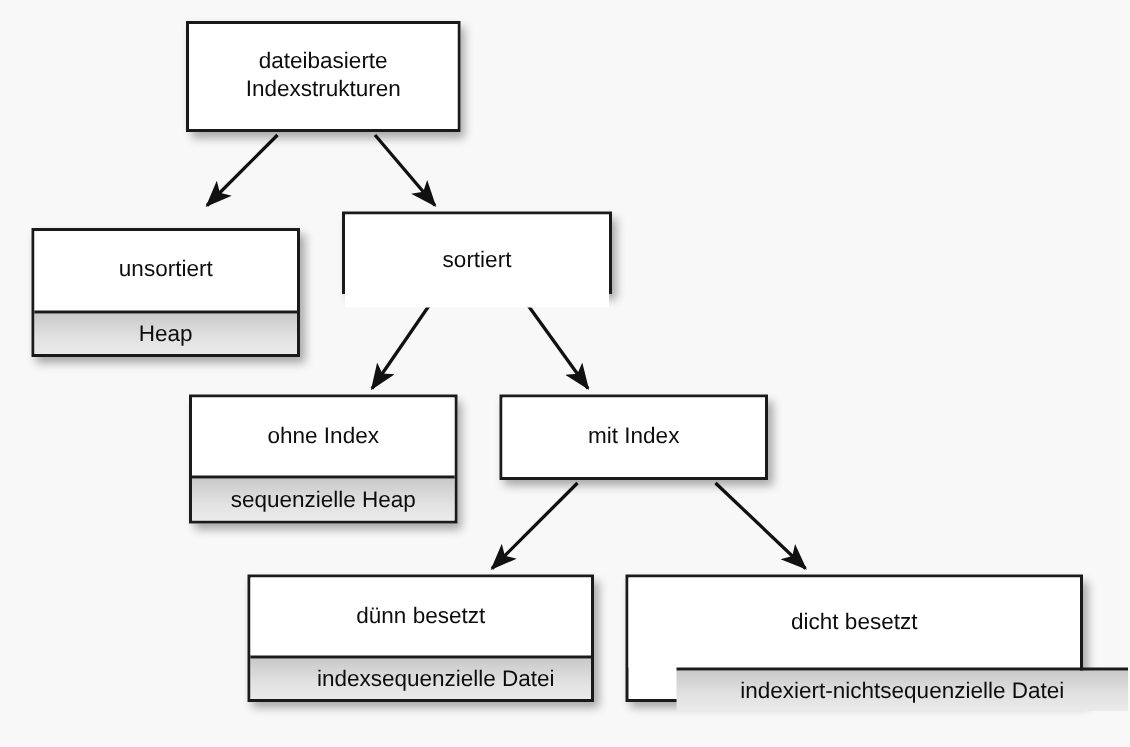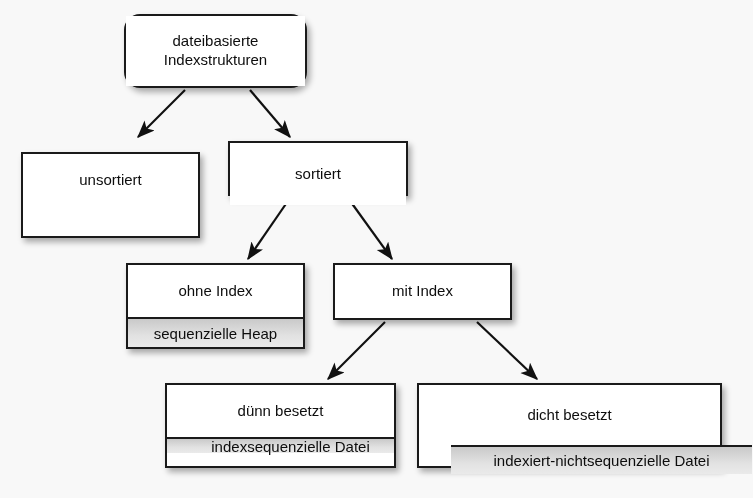--- a/index.html
+++ b/index.html
@@ -53,40 +53,40 @@
     justify-content: center;
     text-align: center;
     color: #0d0d0d;
     font-size: 15px;
     width: 100%;
     border-top: 2px solid #1a1a1a;
     background: linear-gradient(to bottom, #c9c9c9 0%, #e2e2e2 60%, #eaeaea 100%);
   }
 
   
-  #node-root        { left: 124px; top: 14px;  width: 183px; height: 74px; border-radius: 16px; }
+  #node-root        { left: 124px; top: 14px;  width: 183px; height: 74px; }
   #node-root .title { height: 70px; }
 
   #node-unsortiert        { left: 21px;  top: 152px; width: 179px; height: 86px; }
   #node-unsortiert .title { height: 53px; }
   #node-unsortiert .sub   { height: 29px; }
 
   #node-sortiert        { left: 228px; top: 141px; width: 180px; height: 55px; }
   #node-sortiert .title { height: 62px; }
 
   #node-ohne-index        { left: 126px; top: 263px; width: 179px; height: 86px; }
   #node-ohne-index .title { height: 52px; }
   #node-ohne-index .sub   { height: 30px; }
 
   #node-mit-index        { left: 333px; top: 263px; width: 179px; height: 57px; }
   #node-mit-index .title { height: 53px; }
 
   #node-duenn        { left: 165px; top: 383px; width: 231px; height: 85px; }
   #node-duenn .title { height: 52px; }
-  #node-duenn .sub   { height: 16px; padding-left: 20px; }
+  #node-duenn .sub   { height: 29px; padding-left: 20px; }
 
   #node-dicht        { left: 417px; top: 383px; width: 305px; height: 85px; }
   #node-dicht .title { height: 60px; }
   #node-dicht .sub   { height: 29px; margin-left: 32px; }
 </style>
 </head>
 <body>
 
 <div id="diagram">
 
@@ -108,20 +108,21 @@
     <div class="title">
       <div>
         <div>dateibasierte</div>
         <div>Indexstrukturen</div>
       </div>
     </div>
   </div>
 
   <div class="node" id="node-unsortiert">
     <div class="title">unsortiert</div>
+    <div class="sub">Heap</div>
   </div>
 
   <div class="node" id="node-sortiert">
     <div class="title">sortiert</div>
   </div>
 
   <div class="node" id="node-ohne-index">
     <div class="title">ohne Index</div>
     <div class="sub">sequenzielle Heap</div>
   </div>

